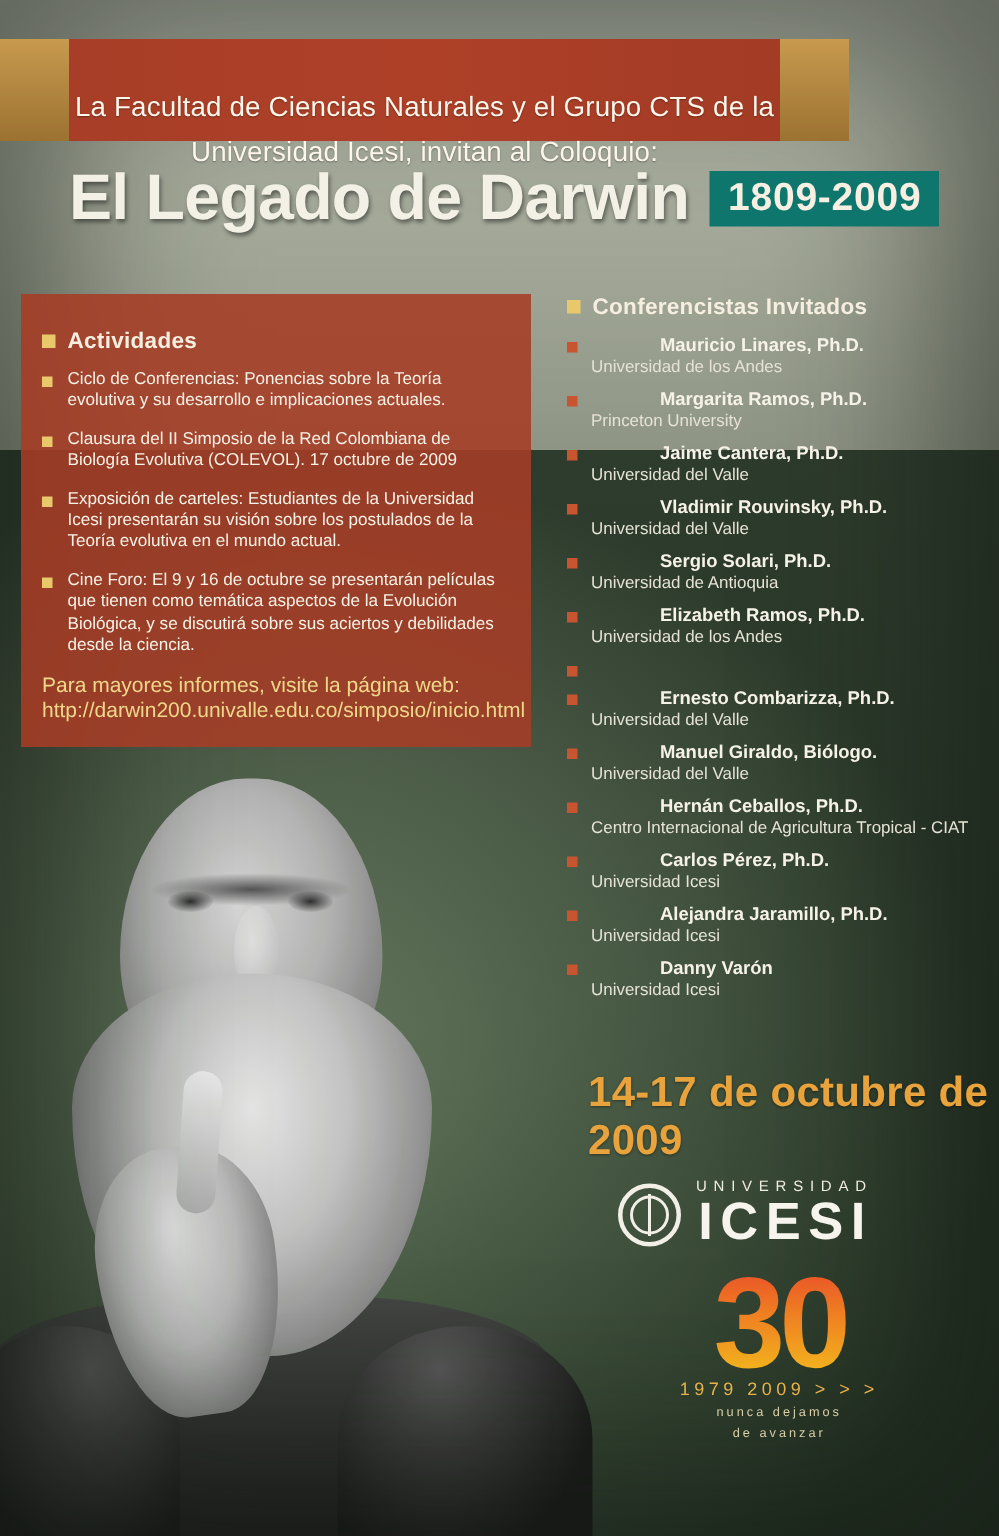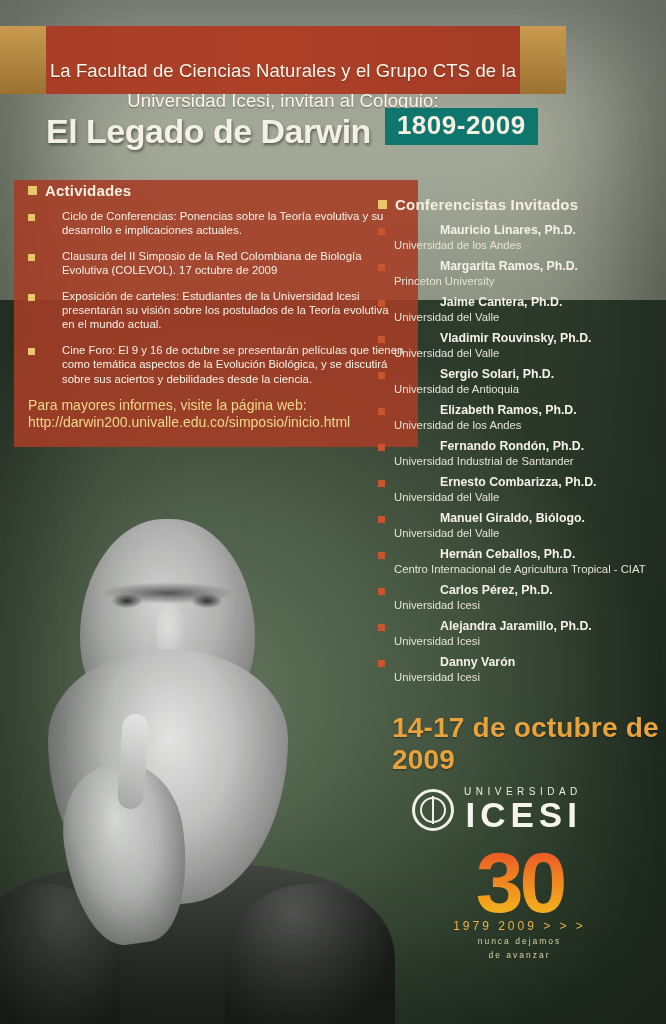--- a/index.html
+++ b/index.html
@@ -114,57 +114,57 @@
     text-shadow: 0 1px 1px rgba(0,0,0,.35);
   }
   .header-text span { display:block; }
 
   
   .title-wrap {
     position:absolute; left: 46px; top: 108px; right: 20px;
     display:flex; align-items:flex-end; gap: 14px;
   }
   .main-title {
-    font-size: 34px;
+    font-size: 43px;
     font-weight: bold;
     color: #f3f1e6;
     letter-spacing: -.5px;
     text-shadow: 1px 2px 3px rgba(0,0,0,.45);
     font-family: "Liberation Sans", sans-serif;
   }
   .years-badge {
     background: #0f766e;
     color: #f6efe2;
     font-size: 26px;
     font-weight: bold;
     padding: 2px 12px 4px 12px;
     margin-bottom: 6px;
     letter-spacing: .5px;
   }
 
   
   .left-panel {
-    position:absolute; left: 14px; top: 180px; width: 404px;
+    position:absolute; left: 14px; top: 196px; width: 340px;
     background: rgba(166,60,38,.88);
-    padding: 2px 14px 16px 14px;
+    padding: 23px 14px 16px 14px;
   }
   .panel-head {
     display:flex; align-items:center; gap:8px;
     margin-bottom: 10px;
   }
   .bullet-sq {
     width: 9px; height: 9px; background: #e8c86a; display:inline-block;
     flex: 0 0 auto;
   }
   .bullet-sq.small { width: 7px; height: 7px; }
   .panel-head h2 {
     color: #f6efe0; font-size: 15px; font-weight: bold; letter-spacing:.2px;
   }
   .act-item {
-    display:flex; gap:27px; margin-bottom: 11px; align-items:flex-start;
+    display:flex; gap:10px; margin-bottom: 11px; align-items:flex-start;
   }
   .act-item .bullet-sq.small { margin-top: 5px; }
   .act-text {
     color: #f7f1e6; font-size: 11.4px; line-height: 14.4px;
   }
   .info-block {
     margin-top: 6px;
     color: #f0d88a;
     font-size: 14px;
     line-height: 17px;
@@ -338,24 +338,20 @@
     </div>
     <div class="spk-item">
       <span class="bullet-sq small"></span>
       <div>
         <div class="spk-name">Elizabeth Ramos, Ph.D.</div>
         <div class="spk-aff">Universidad de los Andes</div>
       </div>
     </div>
     <div class="spk-item">
       <span class="bullet-sq small"></span>
-      <div>
-        <div class="spk-name">Fernando Rondón, Ph.D.</div>
-        <div class="spk-aff">Universidad Industrial de Santander</div>
-      </div>
     </div>
     <div class="spk-item">
       <span class="bullet-sq small"></span>
       <div>
         <div class="spk-name">Ernesto Combarizza, Ph.D.</div>
         <div class="spk-aff">Universidad del Valle</div>
       </div>
     </div>
     <div class="spk-item">
       <span class="bullet-sq small"></span>

